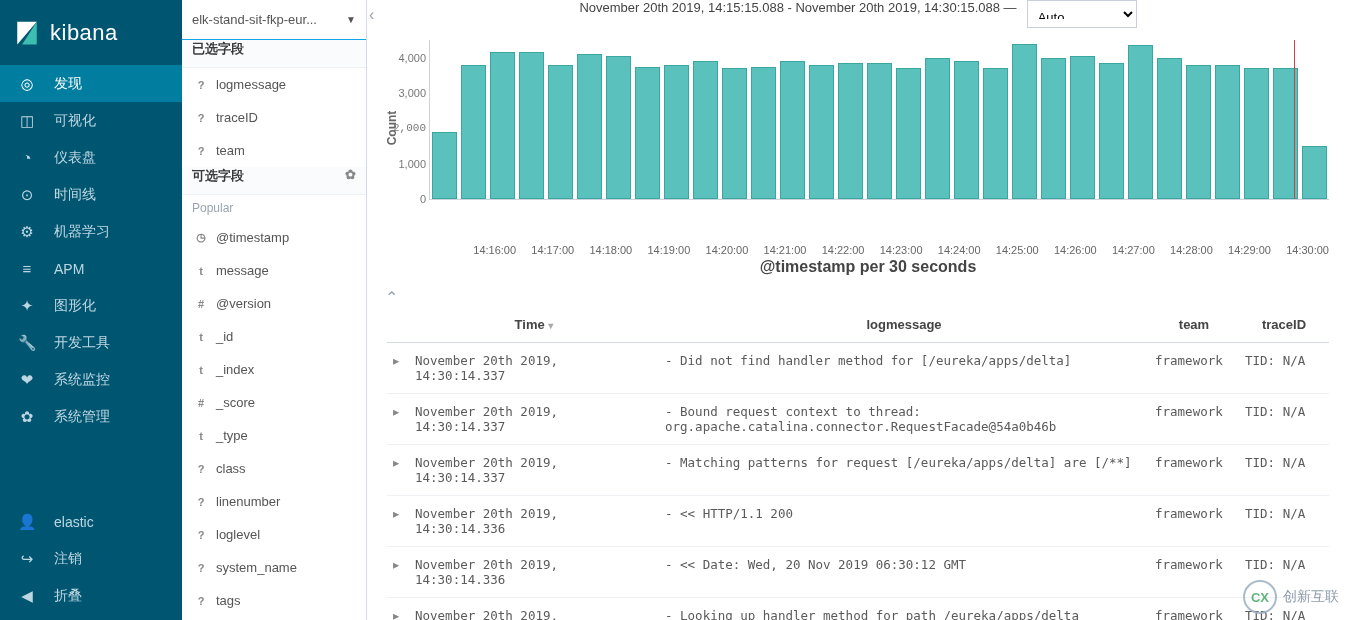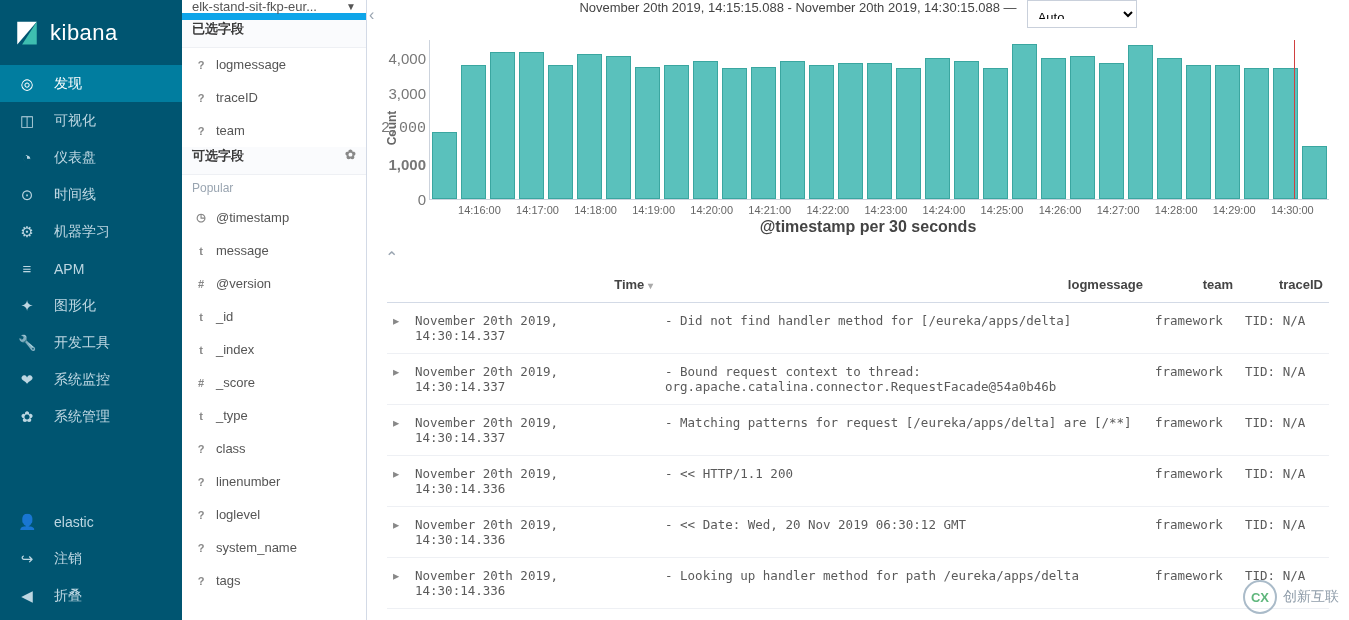--- a/index.html
+++ b/index.html
@@ -12,51 +12,51 @@
   .brand svg { width: 26px; height: 26px; }
   .brand-text { font-size: 22px; font-weight: 400; color: #fff; letter-spacing: .5px; }
   .nav-items { flex: 1; }
   .nav-item { display: flex; align-items: center; height: 37px; padding-left: 18px; gap: 18px; cursor: pointer; color: #bdd7e2; font-size: 14px; }
   .nav-item.active { background: #017d9f; color: #fff; }
   .nav-item .nicon { width: 18px; text-align: center; font-size: 15px; }
   .nav-bottom { padding-bottom: 6px; }
 
   
   .fields { width: 185px; background: #fff; border-right: 1px solid #d3dae6; display: flex; flex-direction: column; font-size: 13px; }
-  .index-sel { height: 20px; border-bottom: 7px solid #0ea5e9; display: flex; align-items: center; padding: 0 10px; color: #555; cursor: pointer; text-align: right; }
+  .index-sel { height: 40px; border-bottom: 1px solid #0ea5e9; display: flex; align-items: center; padding: 0 10px; color: #555; cursor: pointer; text-align: right; }
   .index-sel .caret { margin-left: auto; font-size: 10px; }
   .section-h { height: 28px; display: flex; align-items: flex-start; padding: 0 10px; color: #3a3a3a; font-weight: 600; border-bottom: 1px solid #eef0f4; background: #fafbfd; }
   .section-h .gear { margin-left: auto; color: #888; font-size: 13px; }
   .field-row { display: flex; align-items: center; height: 33px; padding: 0 10px; color: #555; cursor: pointer; }
   .ftype { width: 18px; color: #888; font-size: 11px; font-weight: 600; text-align: center; }
   .fname { margin-left: 6px; }
   .popular { color: #9aa5b1; font-size: 12px; padding: 6px 10px; }
 
   
   .main { flex: 1; display: flex; flex-direction: column; position: relative; }
   .collapse-left { position: absolute; left: 2px; top: 6px; color: #9aa5b1; cursor: pointer; font-size: 16px; }
   .hdr { height: 40px; display: flex; align-items: flex-start; justify-content: center; gap: 10px; color: #444; font-size: 13px; }
   .hdr select { height: 28px; width: 110px; border: 1px solid #c9d0db; background: #fff; padding: 8px 6px; font-size: 13px; }
 
   .chart-wrap { padding: 0 20px 6px 40px; position: relative; }
   .yaxis { position: absolute; left: 8px; top: 18px; height: 140px; display: flex; align-items: center; }
   .yaxis span { transform: rotate(-90deg); color: #666; font-size: 12px; font-weight: 600; }
   .chart { height: 160px; border-left: 1px solid #ccd3dd; border-bottom: 1px solid #ccd3dd; position: relative; display: flex; align-items: flex-end; gap: 4px; padding: 0 2px; margin-left: 22px; }
-  .ytick { position: absolute; right: calc(100% + 4px); font-size: 15px; color: #777; transform: translateY(50%); }
+  .ytick { position: absolute; right: calc(100% + 4px); font-size: 11px; color: #777; transform: translateY(50%); }
   .bar { flex: 1; background: #5ac1bc; border: 1px solid #3aa6a0; }
   .xlabels { display: flex; margin-left: 22px; margin-top: 4px; font-size: 11px; color: #666; }
-  .xlabels span { flex: 2; text-align: left; }
+  .xlabels span { flex: 2; text-align: right; margin-top: 40px; }
   .xlabels span.spacer { flex: 1; }
   .xaxis-title { text-align: center; color: #444; font-size: 16px; font-weight: 600; margin-top: 2px; }
   .collapse-chart { color: #9aa5b1; font-size: 16px; margin: 6px 0 0 18px; cursor: pointer; }
   .redline { position: absolute; right: 34px; top: 0; bottom: 0; width: 1px; background: #d04040; }
 
   .table { flex: 1; overflow: auto; padding: 0 20px; }
   table { width: 100%; border-collapse: collapse; font-size: 13px; }
-  th { text-align: right; font-weight: 600; color: #444; padding: 10px 6px; border-bottom: 1px solid #d3dae6; }
+  th { text-align: center; font-weight: 600; color: #444; padding: 10px 6px; border-bottom: 1px solid #d3dae6; }
   th.time { width: 250px; }
   th.team { width: 90px; }
   th.trace { width: 90px; }
   th .sort { color: #aaa; font-size: 10px; }
   td { padding: 10px 6px; border-bottom: 1px solid #eef0f4; vertical-align: top; font-family: "Menlo","Consolas",monospace; font-size: 12.5px; color: #5a5a5a; }
   td.exp { width: 22px; color: #888; cursor: pointer; font-family: inherit; }
   .logmsg { white-space: pre-wrap; }
 
   .watermark { position: fixed; right: 10px; bottom: 6px; display: flex; align-items: center; gap: 6px; color: #7a8a99; font-size: 14px; opacity: .85; }
   .watermark .circ { width: 34px; height: 34px; border: 2px solid #9cb0c0; border-radius: 50%; display: flex; align-items: center; justify-content: center; font-weight: 700; color: #4a6; font-size: 13px; }
@@ -220,21 +220,21 @@
 
     <div class="chart-wrap">
       <div class="yaxis">
           <span>Count</span>
         </div>
       <div class="chart" id="chart">
           <div class="redline"></div>
           <span class="ytick" style="bottom: 88.8889%;">4,000</span>
           <span class="ytick" style="bottom: 66.6667%;">3,000</span>
           <span class="ytick" style="bottom: 44.4444%; font-family: Liberation Mono, monospace;">2,000</span>
-          <span class="ytick" style="bottom: 22.2222%; font-weight: bold;">1,000</span>
+          <span class="ytick" style="bottom: 22.2222%;">1,000</span>
           <span class="ytick" style="bottom: 0%;">0</span>
           <div class="bar" style="height: 42.2222%;"></div>
           <div class="bar" style="height: 84.4444%;"></div>
           <div class="bar" style="height: 92.2222%;"></div>
           <div class="bar" style="height: 92.2222%;"></div>
           <div class="bar" style="height: 84.4444%;"></div>
           <div class="bar" style="height: 91.1111%;"></div>
           <div class="bar" style="height: 90%;"></div>
           <div class="bar" style="height: 83.3333%;"></div>
           <div class="bar" style="height: 84.4444%;"></div>

